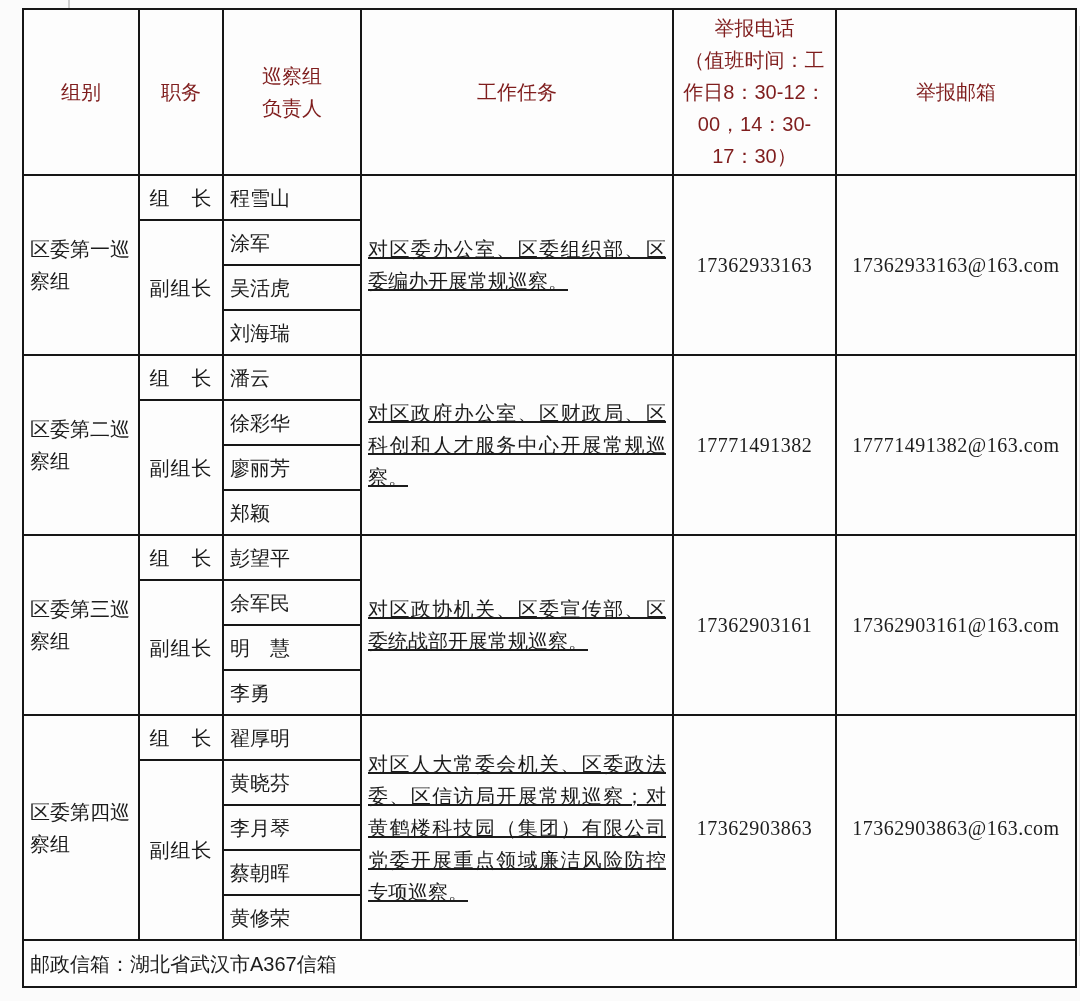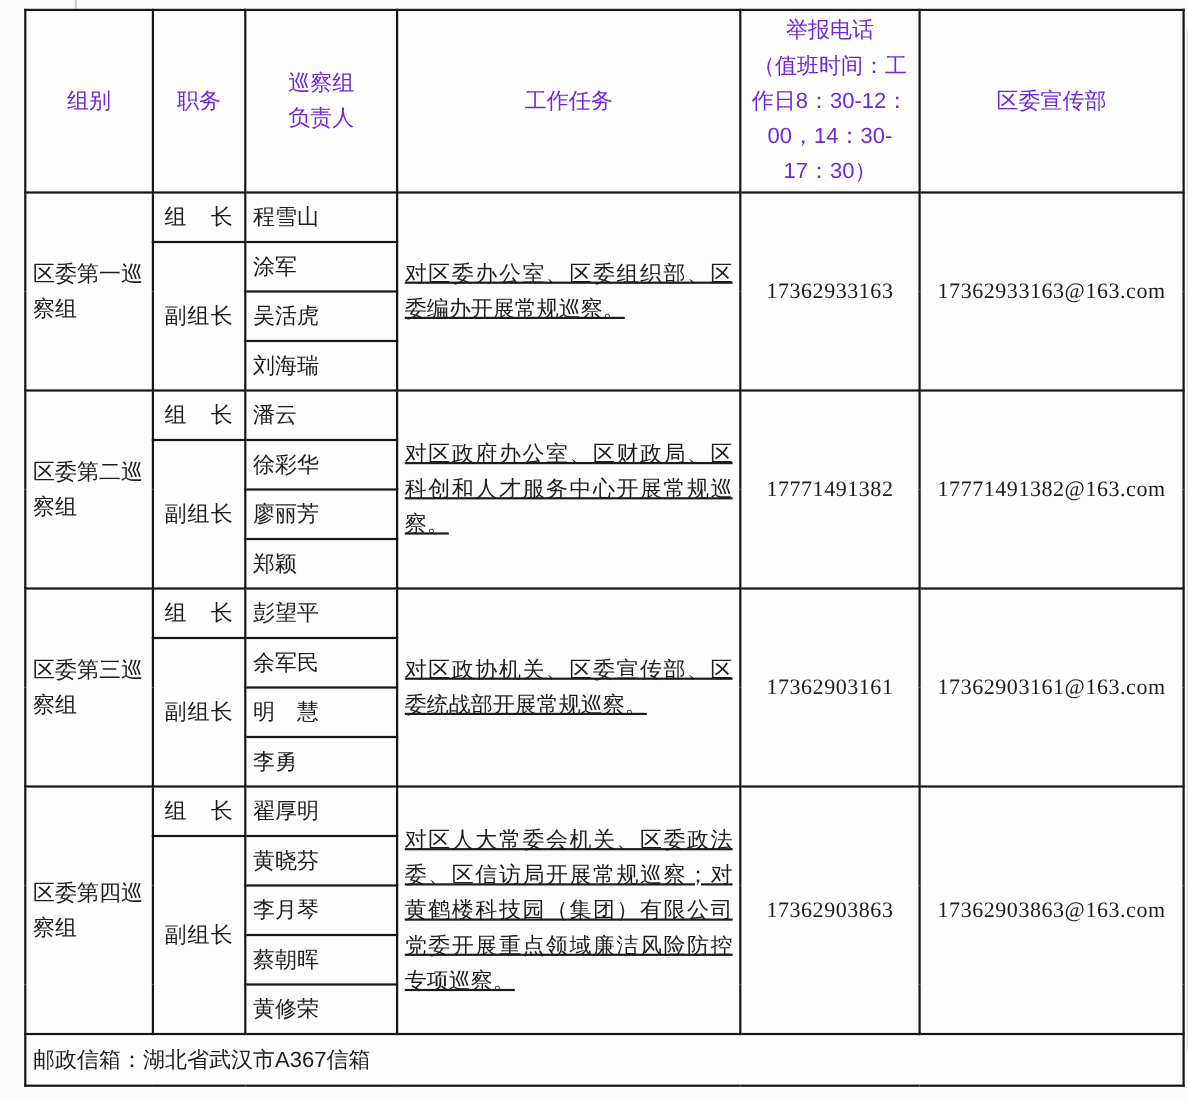--- a/index.html
+++ b/index.html
@@ -27,21 +27,21 @@
   }
   tr.h-header{height:160px;}
   tr.h-sub{height:45px;}
   tr.h-footer{height:47px;}
 
   td.c-head{
     text-align:center;
     white-space:pre-line;
     font-size:19px;
     line-height:31px;
-    color:#6d28d9;
+    color:#7f1d1d;
   }
   td.c-group{
     text-align:left;
     line-height:34px;
     padding:2px 8px;
   }
   td.c-role{
     text-align:center;
     letter-spacing:1px;
   }
@@ -93,21 +93,21 @@
 
     <tbody>
         <tr class="h-header">
       <td class="c-head">组别</td>
       <td class="c-head">职务</td>
       <td class="c-head">巡察组
 负责人</td>
       <td class="c-head">工作任务</td>
       <td class="c-head">举报电话
 （值班时间：工作日8：30-12：00，14：30-17：30）</td>
-      <td class="c-head">区委宣传部</td>
+      <td class="c-head">举报邮箱</td>
     </tr>
 
     <tr class="h-sub">
       <td class="c-group" rowspan="4">区委第一巡察组</td>
       <td class="c-role">组　长</td>
       <td class="c-person">程雪山</td>
       <td class="c-task" rowspan="4">对区委办公室、区委组织部、区委编办开展常规巡察。</td>
       <td class="c-phone" rowspan="4">17362933163</td>
       <td class="c-email" rowspan="4">17362933163@163.com</td>
     </tr>

